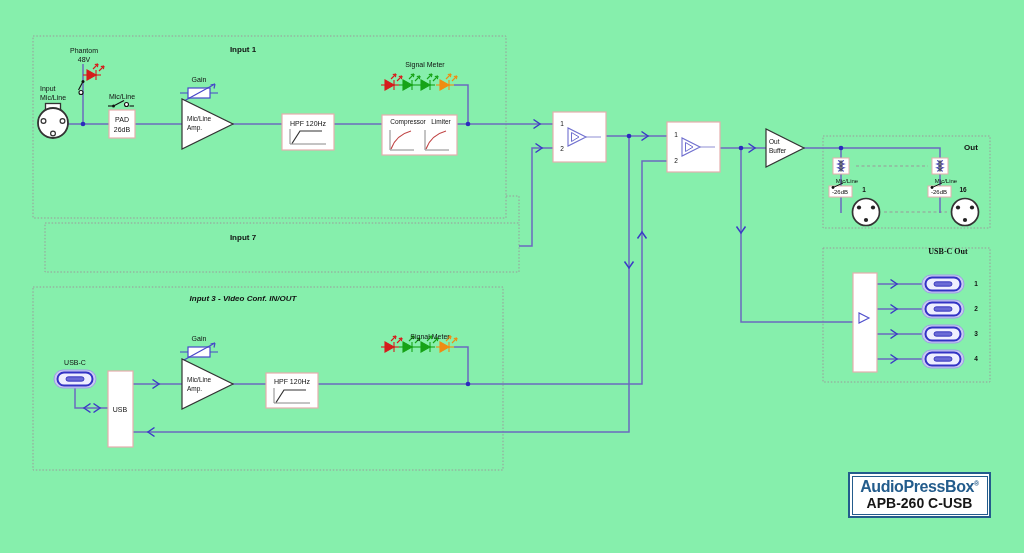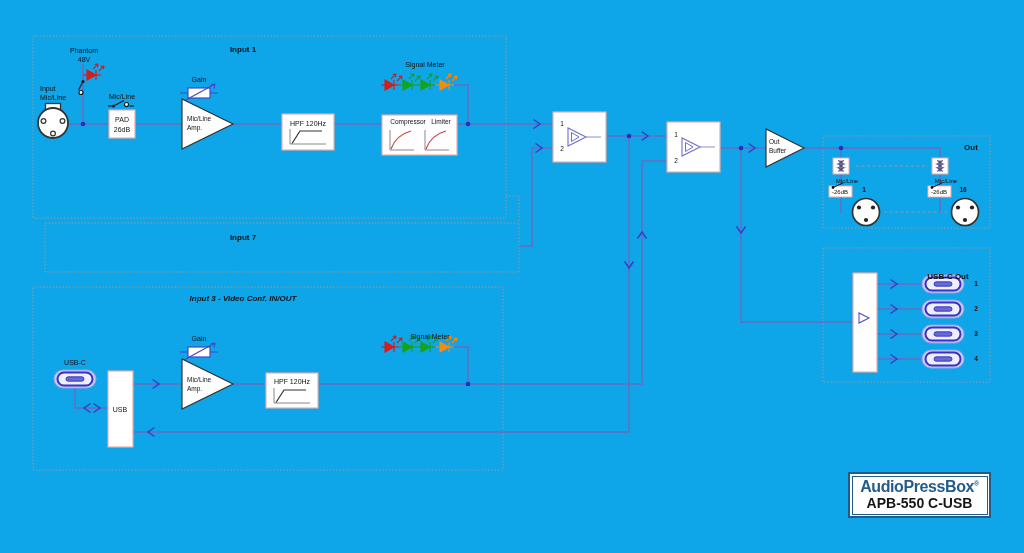--- a/index.html
+++ b/index.html
@@ -1,16 +1,16 @@
 <!DOCTYPE html>
 <html><head>
 <meta charset="utf-8">
 <style>
   html,body{margin:0;padding:0;background:#fff;}
-  .stage{position:relative;width:1024px;height:553px;background:#0ea5e9;overflow:hidden;
+  .stage{position:relative;width:1024px;height:553px;background:#86efac;overflow:hidden;
          font-family:"Liberation Sans",sans-serif;color:#111;}
   .stage svg{position:absolute;left:0;top:0;}
   .lbl{position:absolute;font-size:7px;line-height:1;white-space:nowrap;
        transform:translate(-50%,-50%);color:#111;}
   .lft{transform:translate(0,-50%);}
   .b{font-weight:bold;}
   .s6{font-size:6px;}
   .s65{font-size:6.5px;}
   .s8{font-size:8px;}
   .logo{position:absolute;left:848px;top:472px;width:143px;height:46px;
@@ -258,24 +258,24 @@
 <div class="lbl lft s65" style="left:769px;top:151px;">Buffer</div>
 
 <div class="lbl b s8" style="left:971px;top:148px;">Out</div>
 <div class="lbl s6" style="left:847px;top:181px;">Mic/Line</div>
 <div class="lbl s6" style="left:946px;top:181px;">Mic/Line</div>
 <div class="lbl s6" style="left:840px;top:192px;">-26dB</div>
 <div class="lbl s6" style="left:939px;top:192px;">-26dB</div>
 <div class="lbl b s65" style="left:864px;top:190px;">1</div>
 <div class="lbl b s65" style="left:963px;top:190px;">16</div>
 
-<div class="lbl b s8" style="left:948px;top:277px;">USB-C Out</div>
+<div class="lbl b s8" style="left:948px;top:252px;font-family:Liberation Serif, serif;">USB-C Out</div>
 <div class="lbl b s65" style="left:976px;top:284px;">1</div>
 <div class="lbl b s65" style="left:976px;top:309px;">2</div>
 <div class="lbl b s65" style="left:976px;top:334px;">3</div>
 <div class="lbl b s65" style="left:976px;top:359px;">4</div>
 
 <div class="logo">
   <div class="brand"><span>AudioPressBox</span><sup>®</sup></div>
-  <div class="model">APB-550 C-USB</div>
+  <div class="model">APB-260 C-USB</div>
 </div>
 
 </div>
 
 </body></html>

